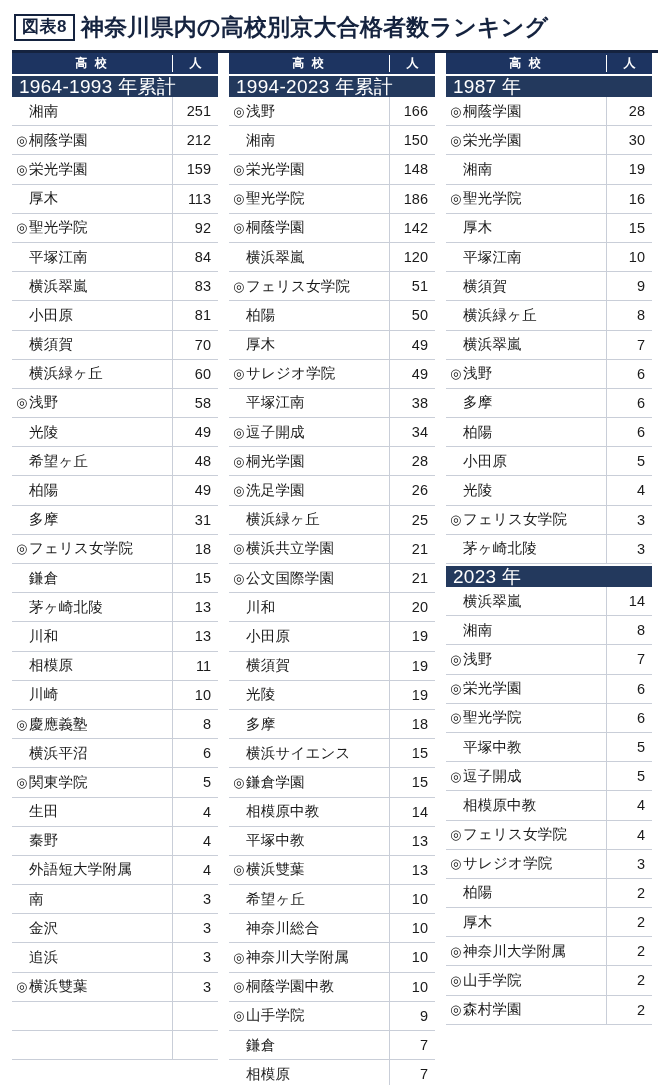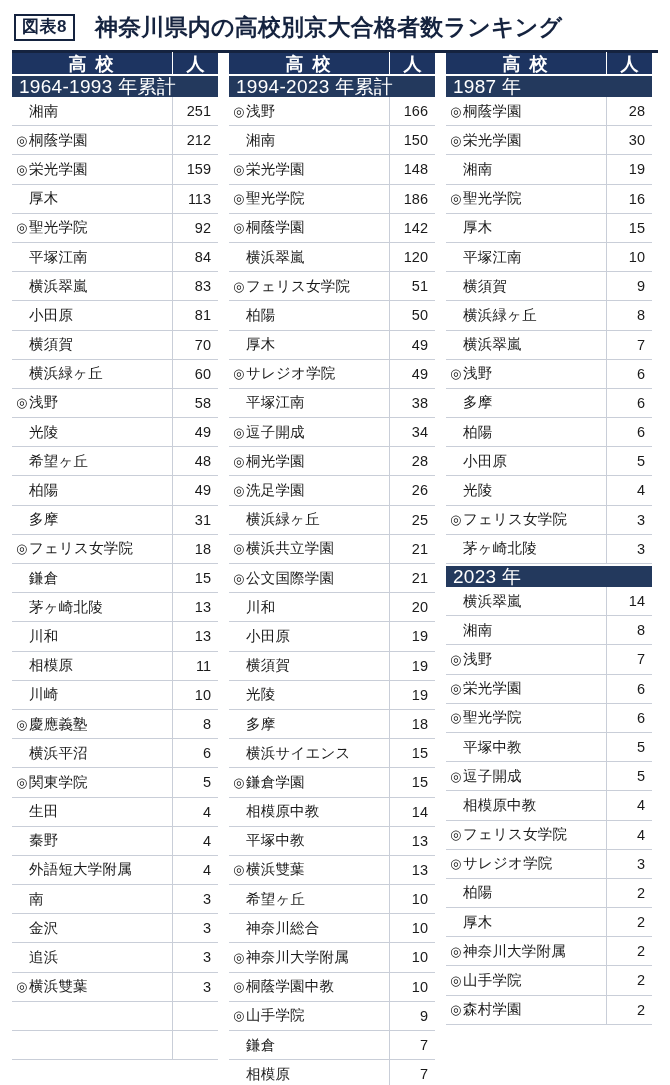--- a/index.html
+++ b/index.html
@@ -16,21 +16,21 @@
   }
   .page {
     width: 670px; height: 1085px;
     padding: 10px 12px 0 12px;
     position: relative;
   }
   
   .title-row {
     display: flex;
     align-items: center;
-    gap: 20px;
+    gap: 6px;
     padding: 2px 0 6px 2px;
   }
   .figure-tag {
     border: 2px solid #15233f;
     font-size: 17px;
     font-weight: bold;
     color: #15233f;
     padding: 1px 6px 2px 6px;
     line-height: 1.15;
     letter-spacing: 0.5px;
@@ -59,21 +59,21 @@
     position: relative;
   }
   .col + .col { margin-left: 11px; }
 
   .hdr {
     display: flex;
     background: #1d3461;
     color: #ffffff;
     height: 21px;
     align-items: center;
-    font-size: 18px;
+    font-size: 12px;
     font-weight: bold;
     letter-spacing: 2px;
   }
   .hdr .hdr-school {
     flex: 1;
     text-align: center;
   }
   .hdr .hdr-count {
     width: 46px;
     text-align: center;

